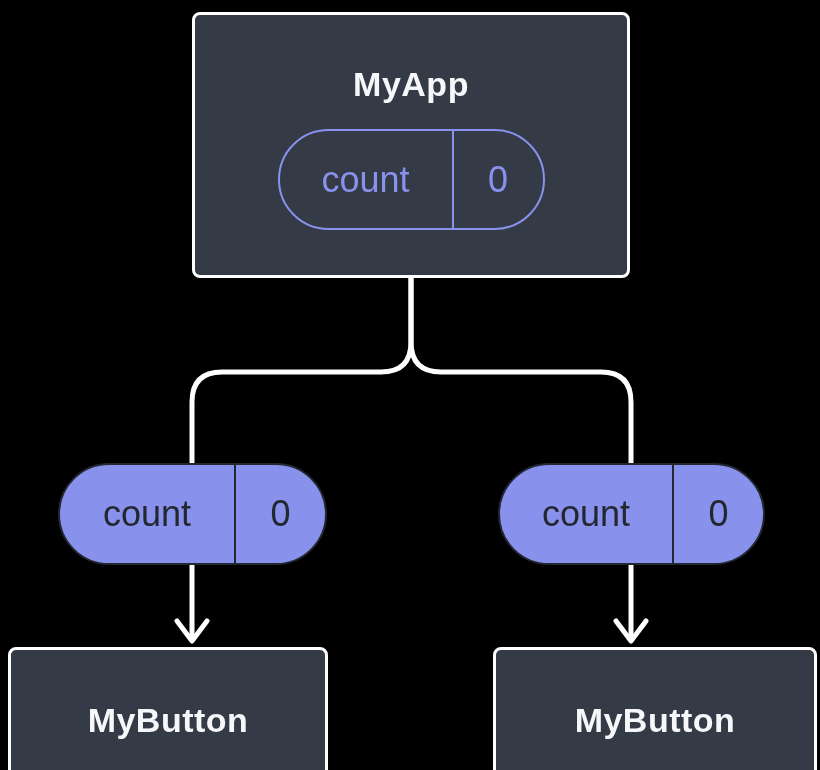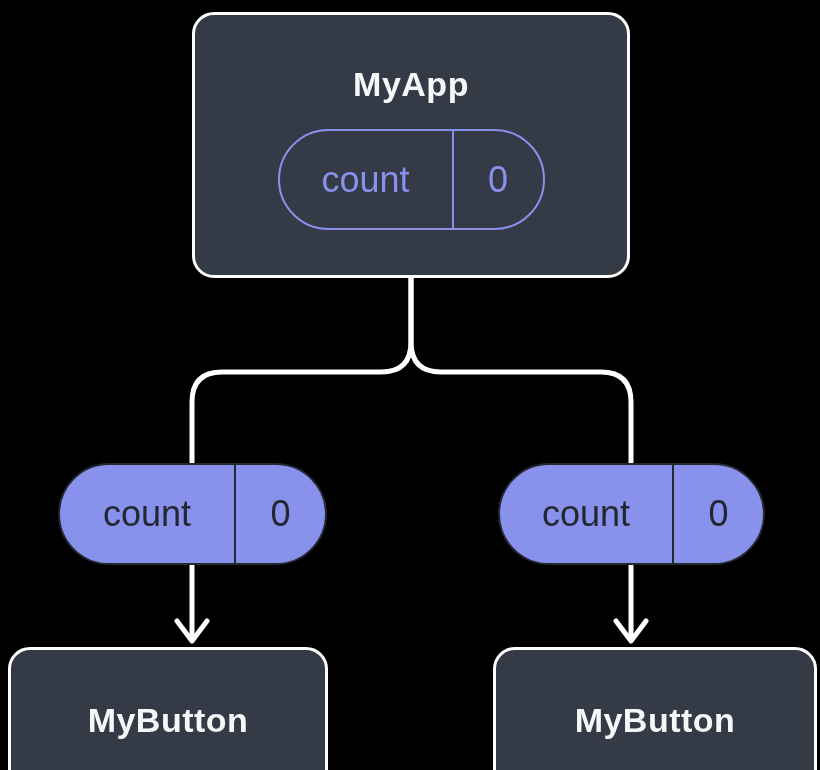--- a/index.html
+++ b/index.html
@@ -24,21 +24,21 @@
     fill:none;
     stroke:var(--connector);
     stroke-width:5;
     stroke-linecap:round;
     stroke-linejoin:round;
   }
   .node{
     position:absolute;
     background:var(--card);
     border:3px solid var(--card-border);
-    border-radius:22px;
+    border-radius:8px;
     box-sizing:border-box;
   }
   .root-node{
     left:192px;top:12px;width:438px;height:266px;
     display:flex;flex-direction:column;align-items:center;
   }
   .node-title{
     font-weight:700;
     font-size:34px;
     letter-spacing:0.5px;

